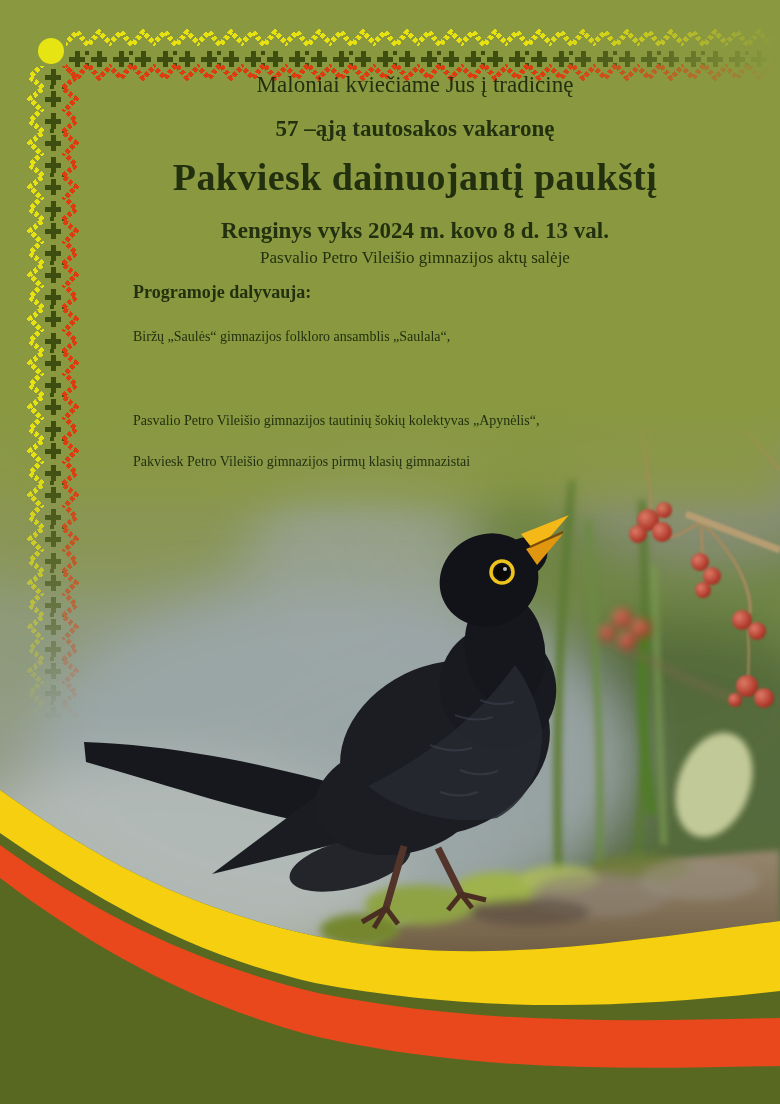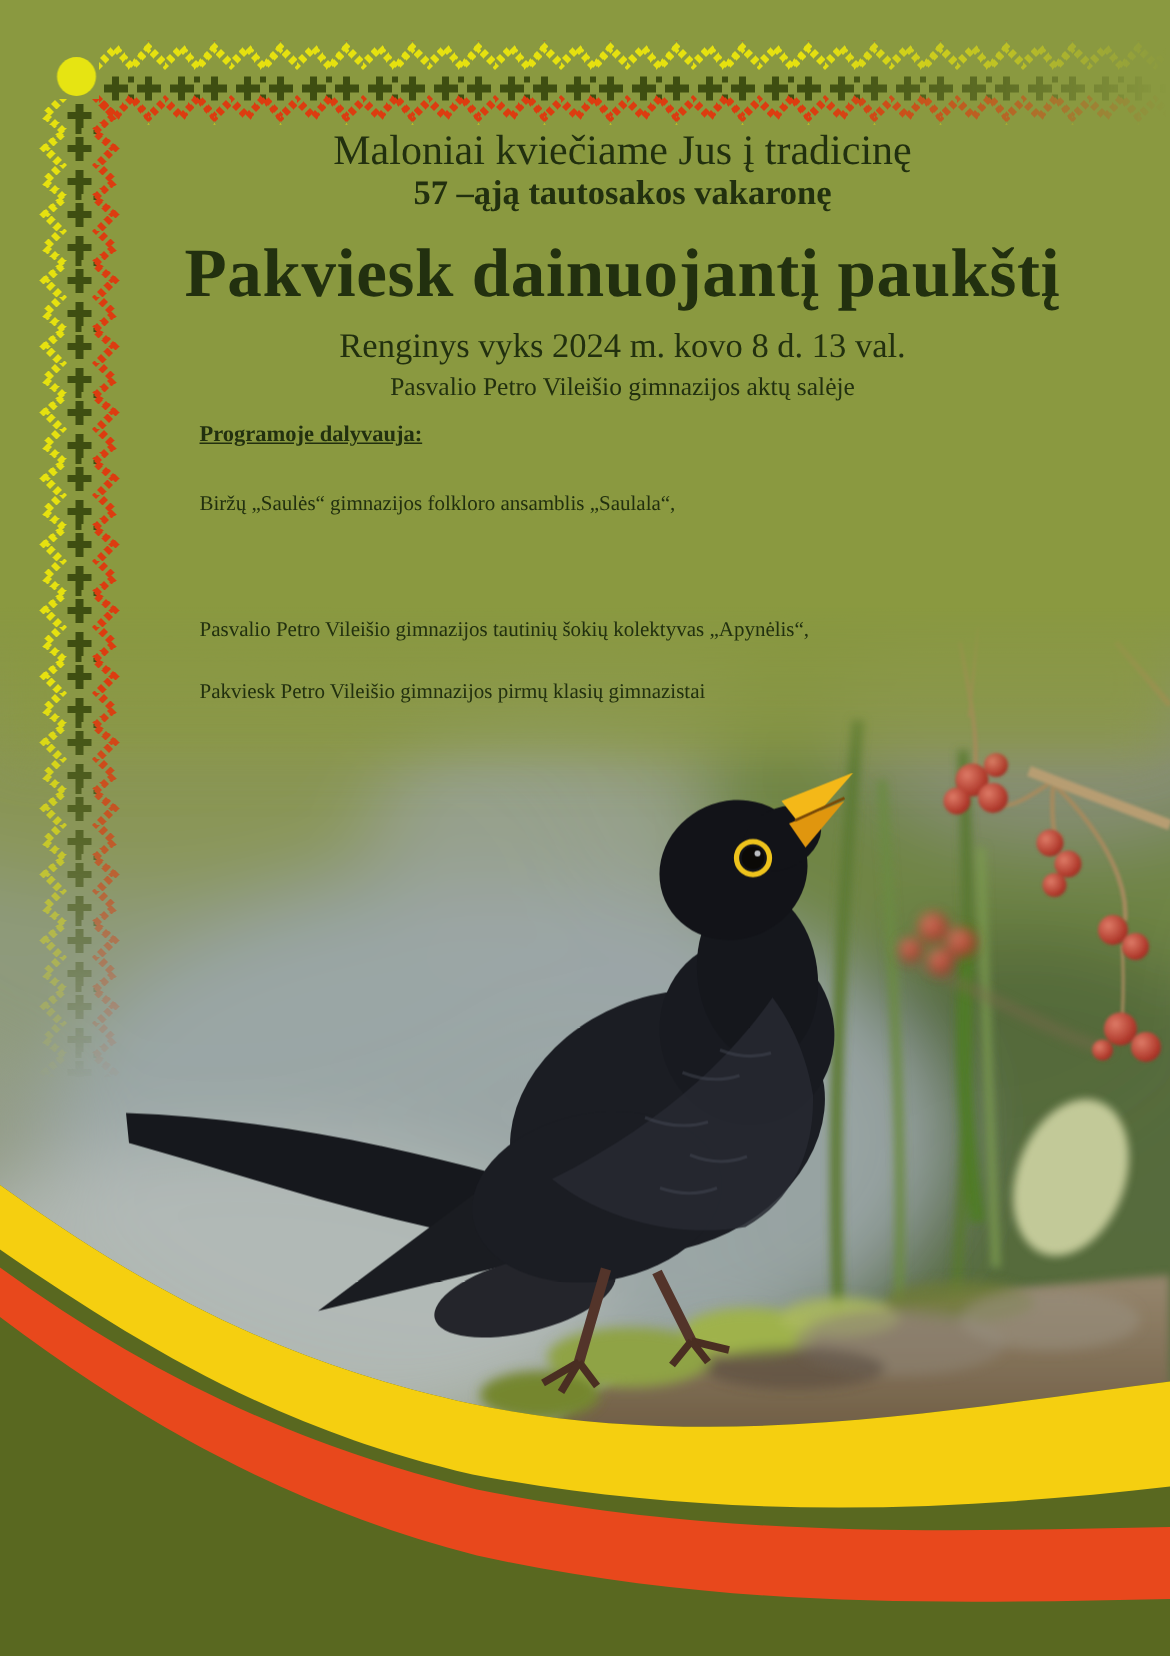--- a/index.html
+++ b/index.html
@@ -6,28 +6,28 @@
   .poster{
     position:relative;
     width:780px;height:1104px;
     overflow:hidden;
     background:#8a9940;
     font-family:"Liberation Serif","DejaVu Serif",serif;
     color:#22300f;
   }
   .artwork{position:absolute;left:0;top:0;width:780px;height:1104px;display:block;}
   .txt{position:absolute;left:100px;right:50px;text-align:center;line-height:1.15;}
-  .intro1{top:85px;font-size:28px;}
+  .intro1{top:72px;font-size:23px;}
   .intro2{top:116px;font-size:23px;font-weight:bold;}
-  .title{top:156px;font-size:46px;font-weight:bold;letter-spacing:.4px;}
-  .dateline{top:218px;font-size:23px;}
+  .title{top:156px;font-size:38px;font-weight:bold;letter-spacing:.4px;}
+  .dateline{top:218px;font-size:23px;font-weight:bold;}
   .venueline{top:248px;font-size:17px;}
   .progheading{
     position:absolute;left:133px;top:282px;
-    font-size:15px;font-weight:bold;text-decoration:underline;
+    font-size:18px;font-weight:bold;
   }
   .participant{
     position:absolute;left:133px;width:580px;
     font-size:14px;line-height:22px;text-align:left;
   }
   .pa1{top:326px;} .pa2{top:410px;} .pa3{top:451px;}
   .participant .leader:empty{display:none;}
   .participant span{display:block;}
 </style>
 </head>

